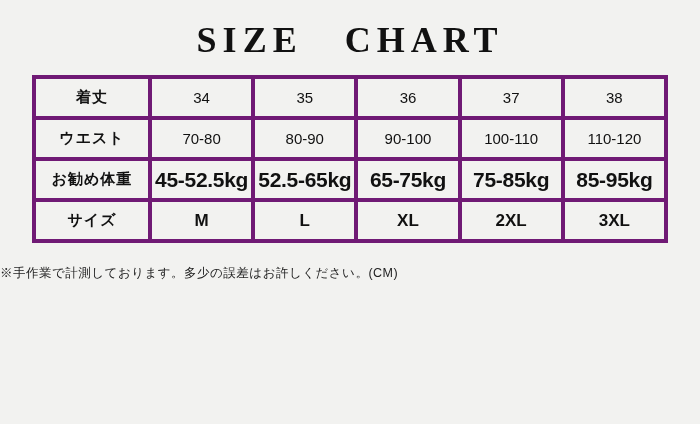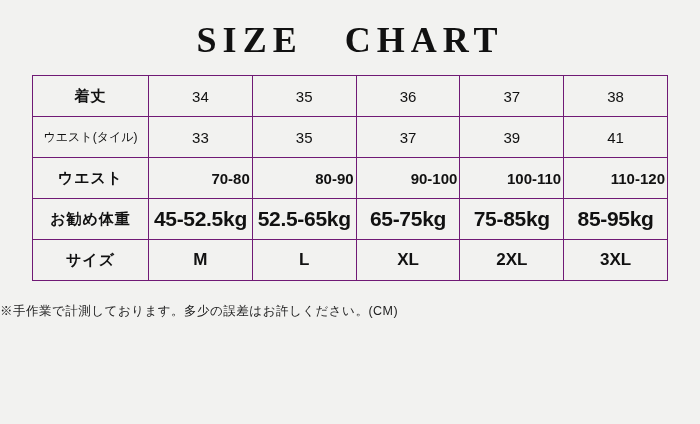--- a/index.html
+++ b/index.html
@@ -35,21 +35,21 @@
   .table-wrap {
     margin: 0 32px;
   }
   table.size-chart {
     border-collapse: collapse;
     width: 636px;
     table-layout: fixed;
     background: #f2f2f0;
   }
   table.size-chart td {
-    border: 1px solid #701a75;
+    border: 4px solid #701a75;
     height: 41px;
     text-align: center;
     vertical-align: middle;
     font-size: 15px;
     color: #111111;
     padding: 0 2px;
     box-sizing: border-box;
   }
   td.label {
     width: 116px;
@@ -70,22 +70,21 @@
     font-size: 21px;
     font-weight: bold;
     letter-spacing: -0.3px;
   }
   tr.size-row td.val {
     font-size: 17px;
     font-weight: bold;
   }
   tr.waist-row td.val {
     font-size: 15px;
-    font-weight: bold;
-    text-align: right;
+    font-weight: normal;
   }
   .note {
     font-size: 12.5px;
     color: #222222;
     margin-top: 22px;
     letter-spacing: 0.5px;
   }
 </style>
 </head>
 <body>
@@ -97,28 +96,20 @@
   <div class="table-wrap">
     <table class="size-chart">
       <tbody>
         <tr>
           <td class="label">着丈</td>
           <td class="val">34</td>
           <td class="val">35</td>
           <td class="val">36</td>
           <td class="val">37</td>
           <td class="val">38</td>
-        </tr>
-        <tr>
-          <td class="label small">ウエスト(タイル)</td>
-          <td class="val">33</td>
-          <td class="val">35</td>
-          <td class="val">37</td>
-          <td class="val">39</td>
-          <td class="val">41</td>
         </tr>
         <tr class="waist-row">
           <td class="label">ウエスト</td>
           <td class="val">70-80</td>
           <td class="val">80-90</td>
           <td class="val">90-100</td>
           <td class="val">100-110</td>
           <td class="val">110-120</td>
         </tr>
         <tr class="weight-row">

